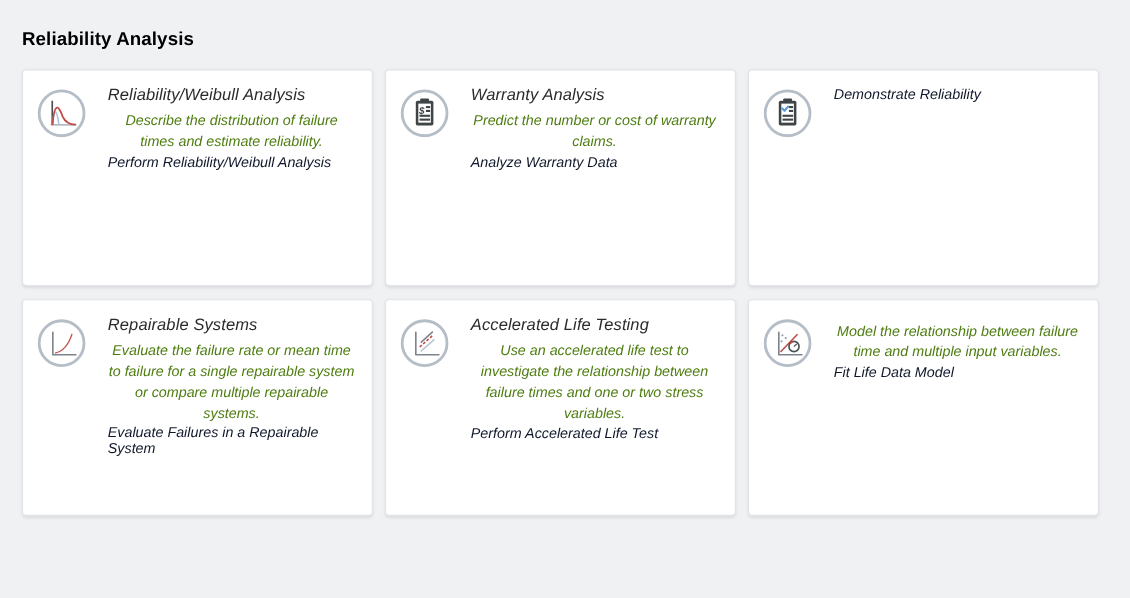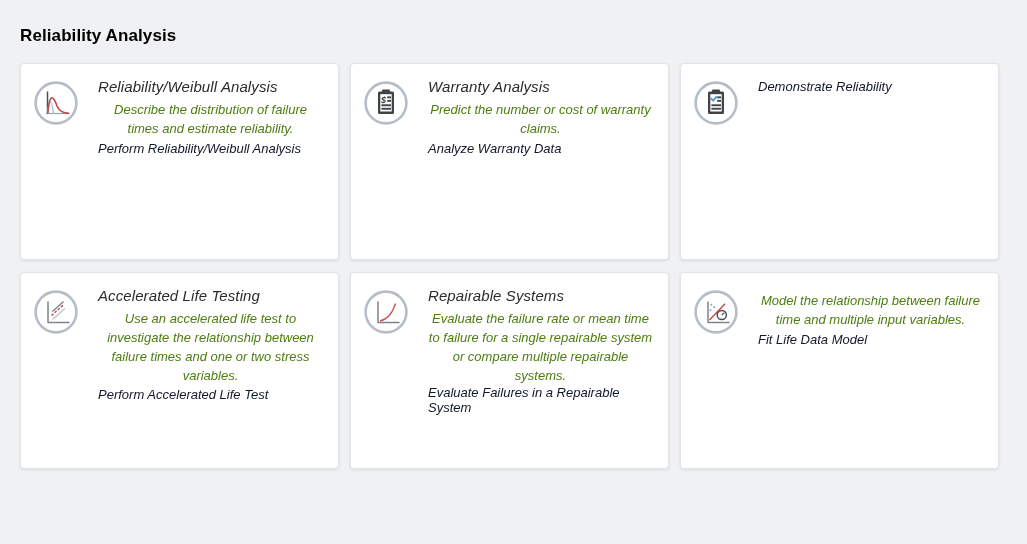--- a/index.html
+++ b/index.html
@@ -126,41 +126,41 @@
       </svg>
       <div class="card-body">
         <a class="card-link">Demonstrate Reliability</a>
       </div>
     </div>
 
     <div class="card">
       <svg class="card-icon" viewBox="0 0 44 44">
         <circle cx="22" cy="22" r="20.4" fill="#ffffff" stroke="#b5bdc7" stroke-width="2.6"></circle>
         <path d="M14 12 V 32.5 H 35" fill="none" stroke="#7d848c" stroke-width="1.5" stroke-linecap="round" stroke-linejoin="round"></path>
+        <path d="M16 31 C 23 29.5, 28.5 23, 31.5 13.5" fill="none" stroke="#c45653" stroke-width="1.3"></path>
+      </svg>
+      <div class="card-body">
+        <div class="card-title">Repairable Systems</div>
+        <div class="card-desc">Evaluate the failure rate or mean time to failure for a single repairable system or compare multiple repairable systems.</div>
+        <a class="card-link">Evaluate Failures in a Repairable System</a>
+      </div>
+    </div>
+
+    <div class="card">
+      <svg class="card-icon" viewBox="0 0 44 44">
+        <circle cx="22" cy="22" r="20.4" fill="#ffffff" stroke="#b5bdc7" stroke-width="2.6"></circle>
+        <path d="M14 12 V 32.5 H 35" fill="none" stroke="#7d848c" stroke-width="1.5" stroke-linecap="round" stroke-linejoin="round"></path>
         <path d="M18.5 21.5 L 29.5 11.5" stroke="#7d848c" stroke-width="1.4" fill="none"></path>
         <path d="M17.5 25.5 L 29.5 14.8" stroke="#bf4a47" stroke-width="1.4" fill="none" stroke-dasharray="2.6 1.6"></path>
         <path d="M18.5 29.5 L 31 18.5" stroke="#b9c6d2" stroke-width="1.4" fill="none"></path>
       </svg>
       <div class="card-body">
         <div class="card-title">Accelerated Life Testing</div>
         <div class="card-desc">Use an accelerated life test to investigate the relationship between failure times and one or two stress variables.</div>
         <a class="card-link">Perform Accelerated Life Test</a>
-      </div>
-    </div>
-
-    <div class="card">
-      <svg class="card-icon" viewBox="0 0 44 44">
-        <circle cx="22" cy="22" r="20.4" fill="#ffffff" stroke="#b5bdc7" stroke-width="2.6"></circle>
-        <path d="M14 12 V 32.5 H 35" fill="none" stroke="#7d848c" stroke-width="1.5" stroke-linecap="round" stroke-linejoin="round"></path>
-        <path d="M16 31 C 23 29.5, 28.5 23, 31.5 13.5" fill="none" stroke="#c45653" stroke-width="1.3"></path>
-      </svg>
-      <div class="card-body">
-        <div class="card-title">Repairable Systems</div>
-        <div class="card-desc">Evaluate the failure rate or mean time to failure for a single repairable system or compare multiple repairable systems.</div>
-        <a class="card-link">Evaluate Failures in a Repairable System</a>
       </div>
     </div>
 
     <div class="card">
       <svg class="card-icon" viewBox="0 0 44 44">
         <circle cx="22" cy="22" r="20.4" fill="#ffffff" stroke="#b5bdc7" stroke-width="2.6"></circle>
         <path d="M14 12 V 32.5 H 35" fill="none" stroke="#7d848c" stroke-width="1.5" stroke-linecap="round" stroke-linejoin="round"></path>
         <circle cx="17.3" cy="14.8" r="1" fill="#9aa2ab"></circle>
         <circle cx="16.5" cy="20.3" r="1" fill="#9aa2ab"></circle>
         <circle cx="20.3" cy="17.3" r="1" fill="#9aa2ab"></circle>

